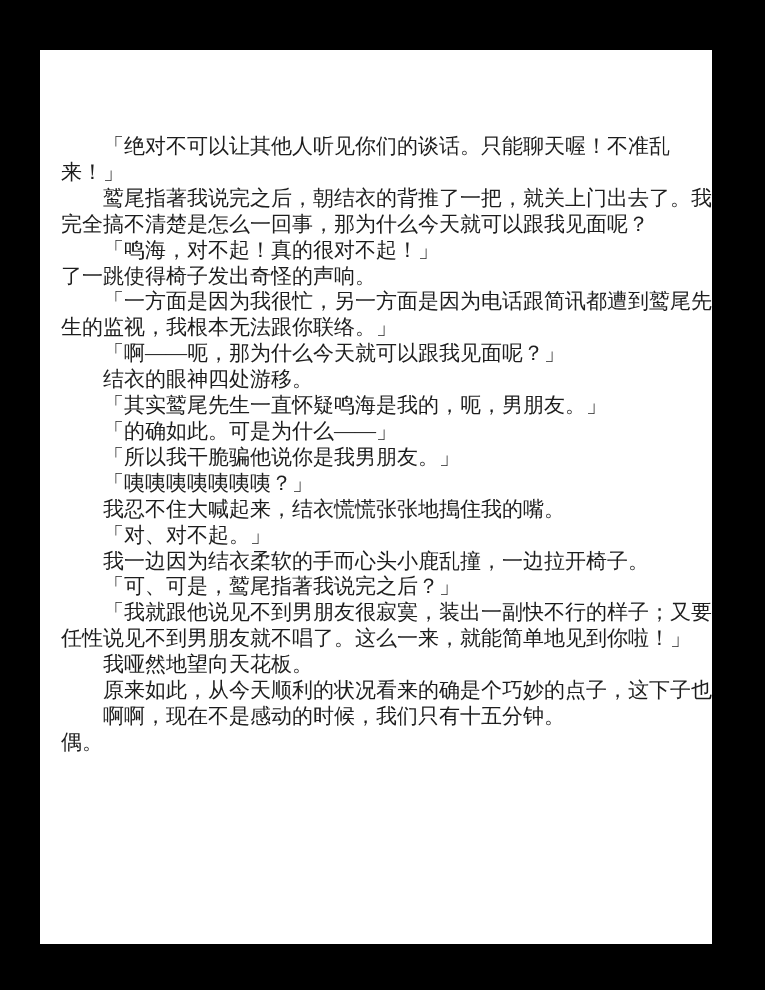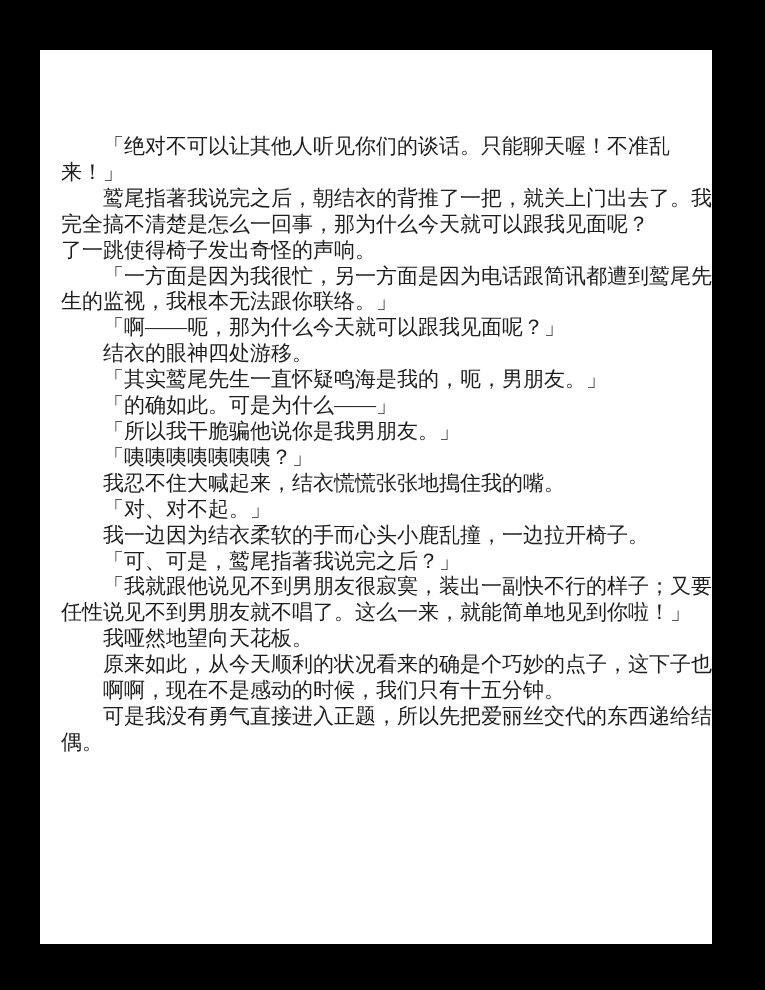--- a/index.html
+++ b/index.html
@@ -45,34 +45,34 @@
 </style>
 </head>
 <body>
 
 <div class="paper">
   <div class="textblock">
       <p class="line indent">「绝对不可以让其他人听见你们的谈话。只能聊天喔！不准乱</p>
       <p class="line">来！」</p>
       <p class="line indent">鹫尾指著我说完之后，朝结衣的背推了一把，就关上门出去了。我</p>
       <p class="line">完全搞不清楚是怎么一回事，那为什么今天就可以跟我见面呢？</p>
+      <p class="line indent">「鸣海，对不起！真的很对不起！」</p>
       <p class="line">了一跳使得椅子发出奇怪的声响。</p>
       <p class="line indent">「一方面是因为我很忙，另一方面是因为电话跟简讯都遭到鹫尾先</p>
       <p class="line">生的监视，我根本无法跟你联络。」</p>
       <p class="line indent">「啊――呃，那为什么今天就可以跟我见面呢？」</p>
       <p class="line indent">结衣的眼神四处游移。</p>
       <p class="line indent">「其实鹫尾先生一直怀疑鸣海是我的，呃，男朋友。」</p>
       <p class="line indent">「的确如此。可是为什么――」</p>
       <p class="line indent">「所以我干脆骗他说你是我男朋友。」</p>
       <p class="line indent">「咦咦咦咦咦咦咦？」</p>
       <p class="line indent">我忍不住大喊起来，结衣慌慌张张地搗住我的嘴。</p>
       <p class="line indent">「对、对不起。」</p>
       <p class="line indent">我一边因为结衣柔软的手而心头小鹿乱撞，一边拉开椅子。</p>
       <p class="line indent">「可、可是，鹫尾指著我说完之后？」</p>
       <p class="line indent">「我就跟他说见不到男朋友很寂寞，装出一副快不行的样子；又要</p>
       <p class="line">任性说见不到男朋友就不唱了。这么一来，就能简单地见到你啦！」</p>
       <p class="line indent">我哑然地望向天花板。</p>
       <p class="line indent">原来如此，从今天顺利的状况看来的确是个巧妙的点子，这下子也</p>
       <p class="line indent">啊啊，现在不是感动的时候，我们只有十五分钟。</p>
-      <p class="line indent">可是我没有勇气直接进入正题，所以先把爱丽丝交代的东西递给结</p>
       <p class="line">偶。</p>
     </div>
 </div>
 
 </body></html>

